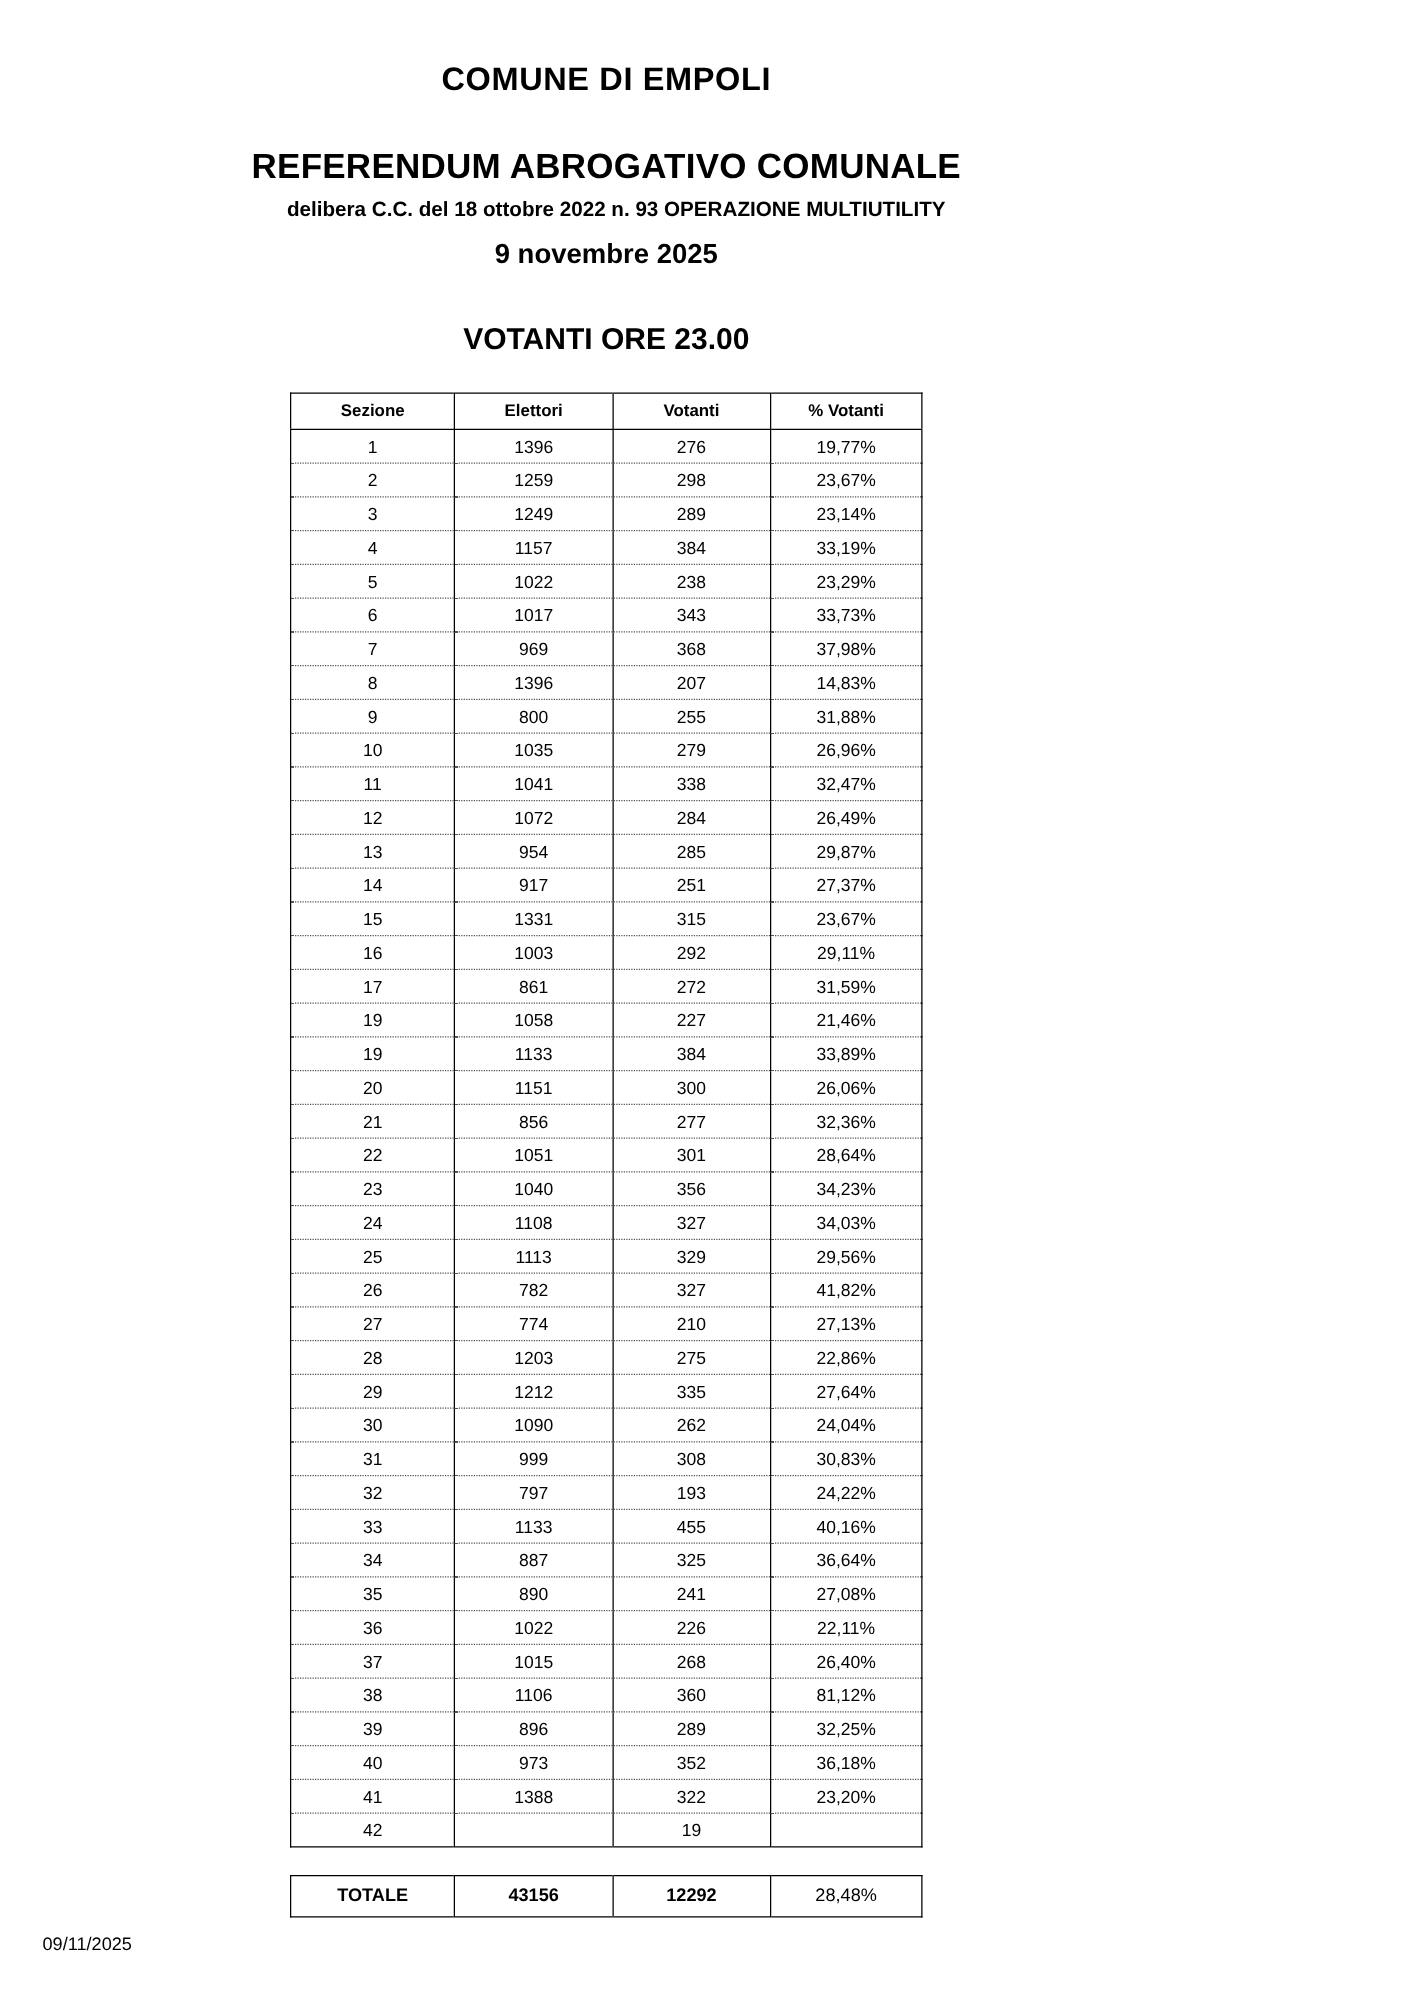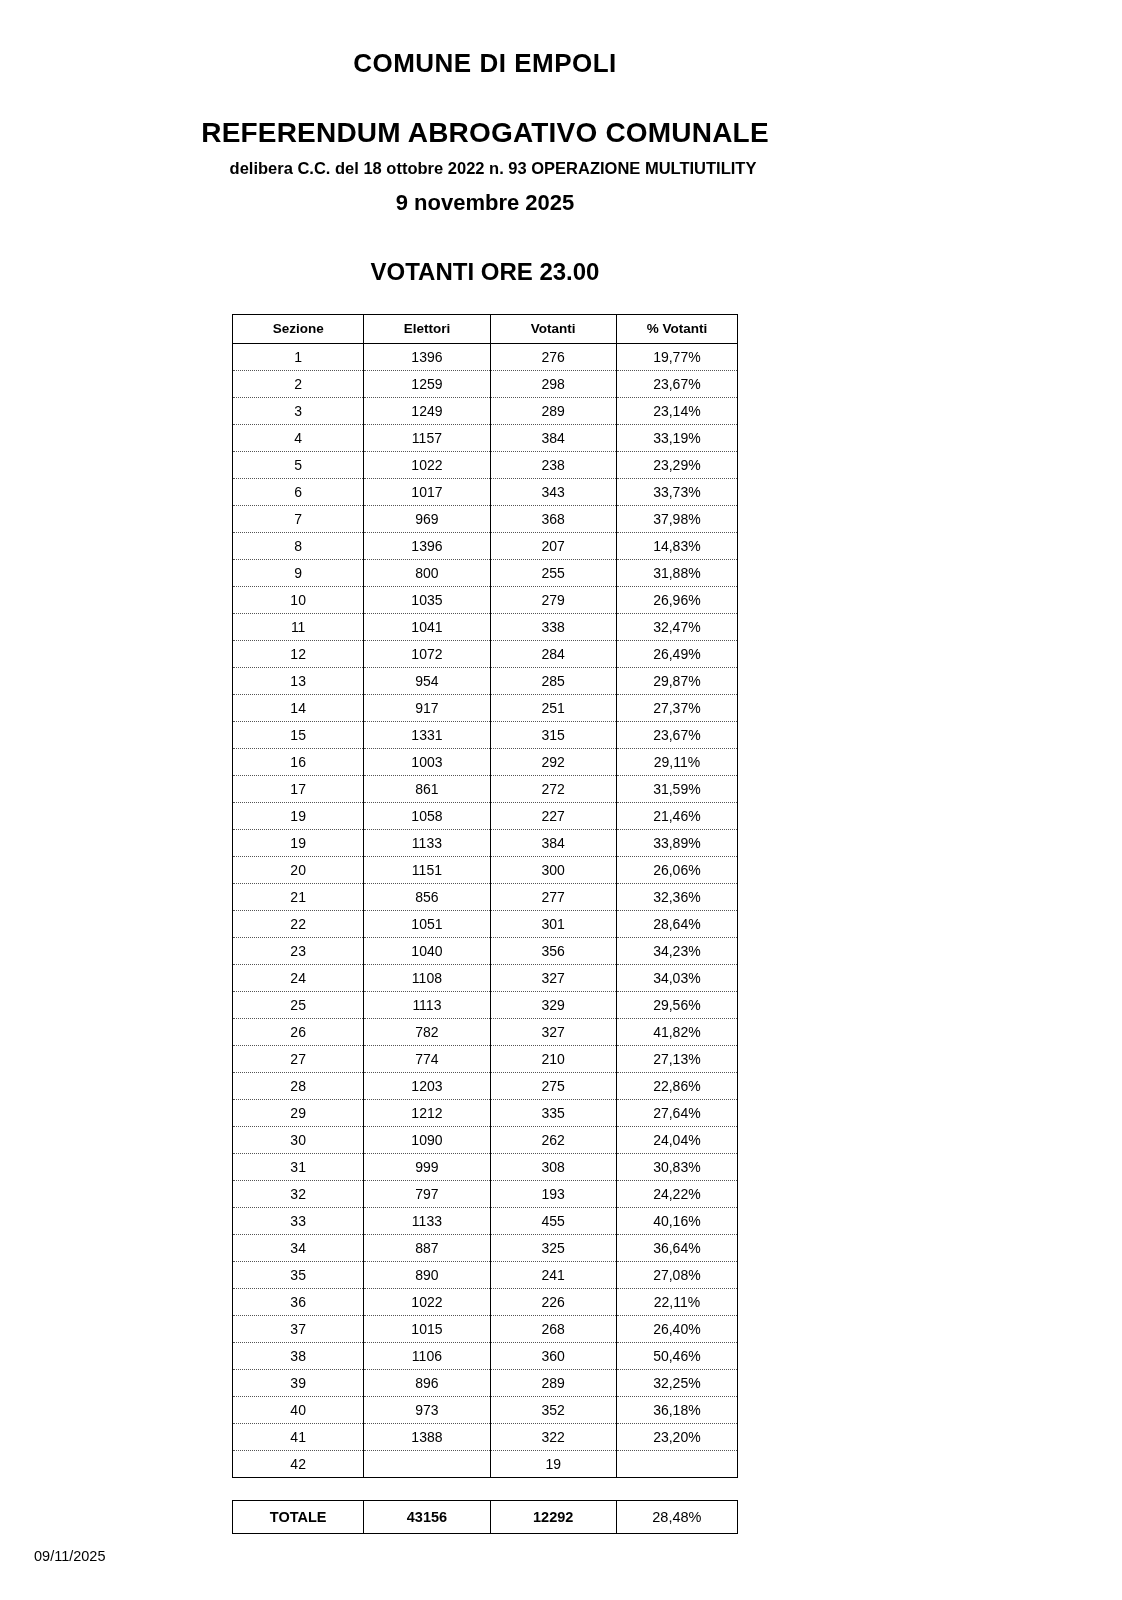--- a/index.html
+++ b/index.html
@@ -371,21 +371,21 @@
           <tr>
             <td>37</td>
             <td>1015</td>
             <td>268</td>
             <td>26,40%</td>
           </tr>
           <tr>
             <td>38</td>
             <td>1106</td>
             <td>360</td>
-            <td>50,46%</td>
+            <td>81,12%</td>
           </tr>
           <tr>
             <td>39</td>
             <td>896</td>
             <td>289</td>
             <td>32,25%</td>
           </tr>
           <tr>
             <td>40</td>
             <td>973</td>

